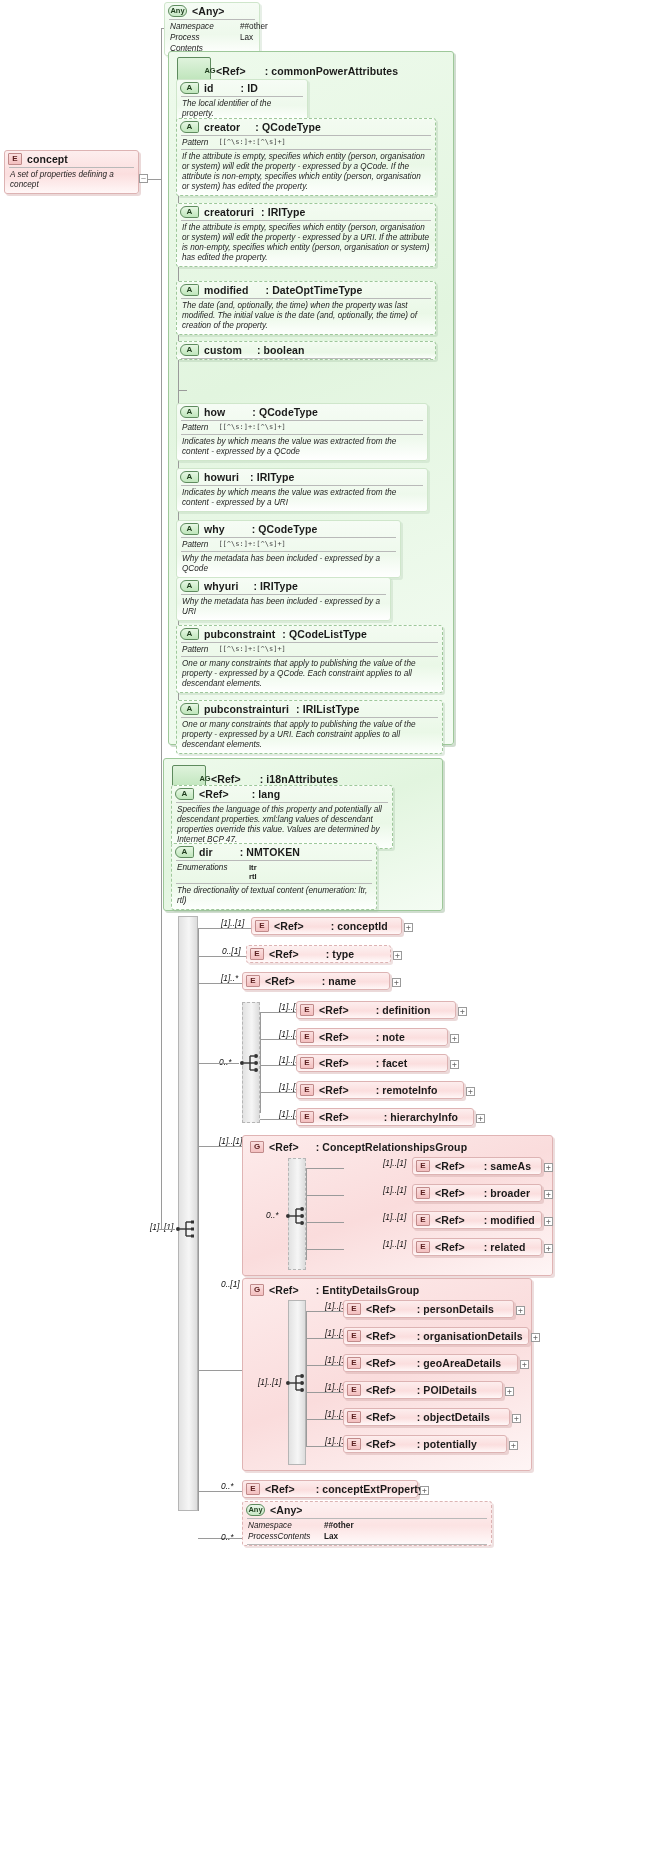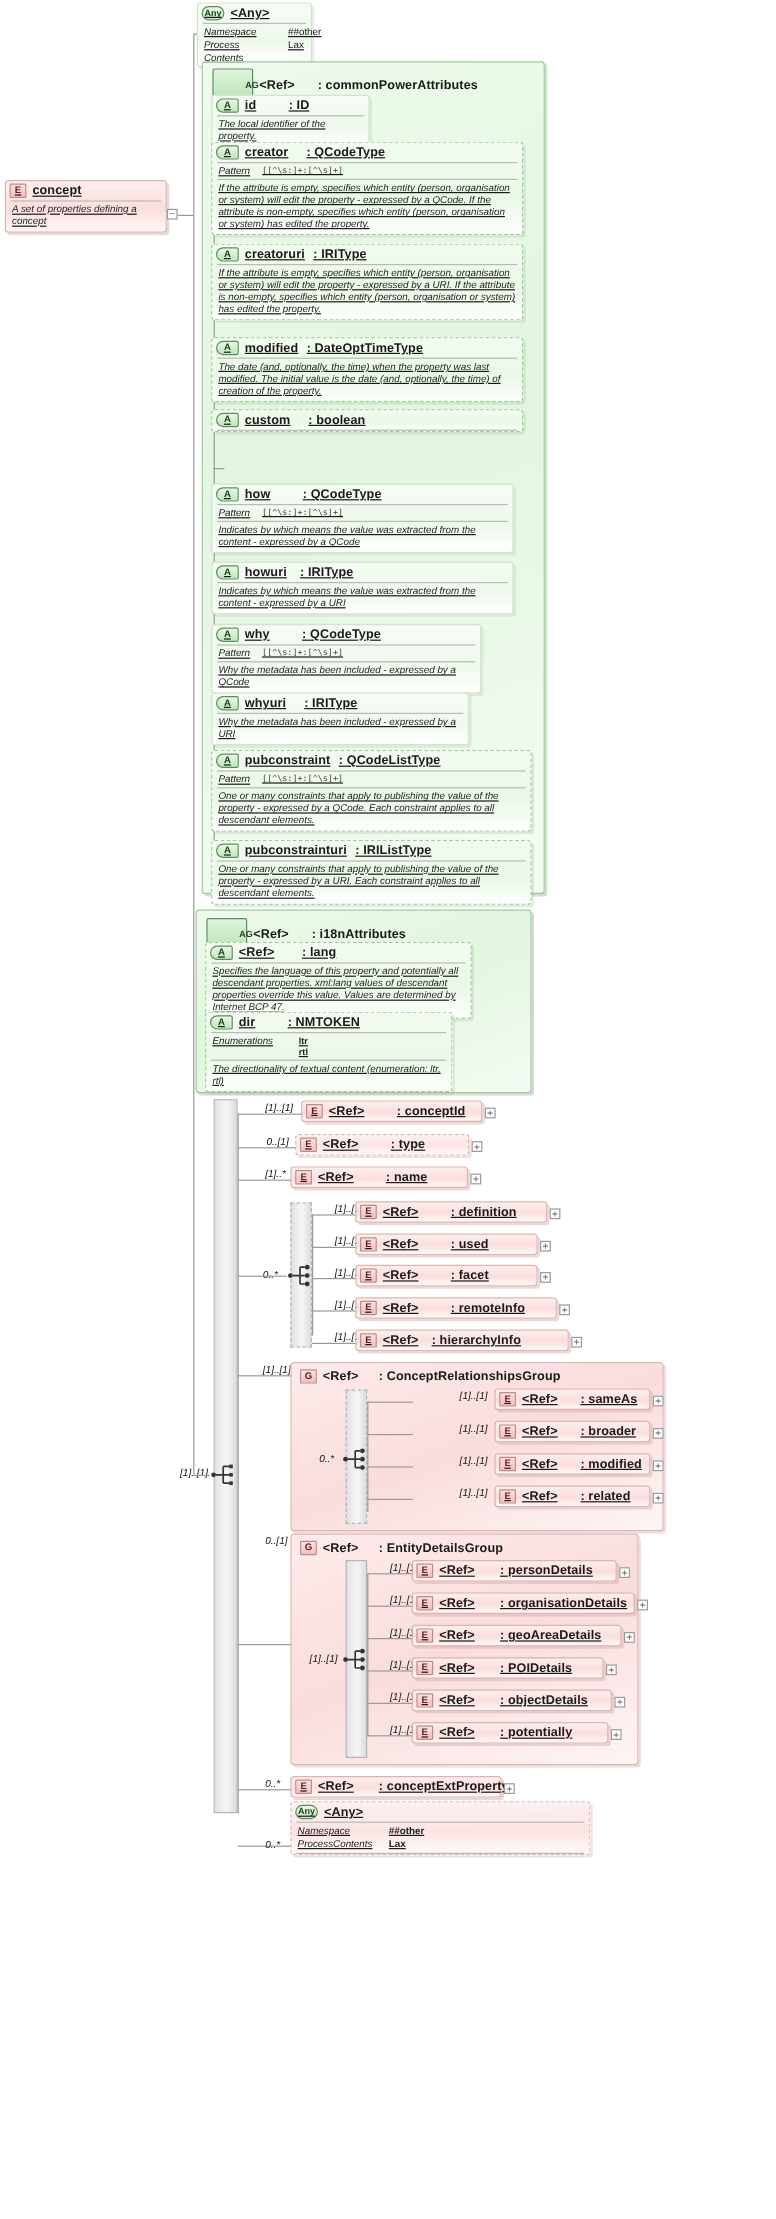--- a/index.html
+++ b/index.html
@@ -5,21 +5,21 @@
   * { box-sizing: border-box; }
   html, body { margin:0; padding:0; background:#ffffff; }
   body {
     width:647px; height:1849px; position:relative;
     font-family:"Liberation Sans", sans-serif;
     font-size:9px; color:#1a1a1a;
     overflow:hidden;
   }
 
   
-  .node { position:absolute; border-radius:3px;text-decoration:underline; }
+  .node { position:absolute; border-radius:3px; }
 
   .hdr {
     display:flex; align-items:center; gap:5px;
     padding:2px 6px 2px 3px; white-space:nowrap;
   }
   .hdr .nm { font-size:10.5px; font-weight:bold; letter-spacing:.1px; }
   .hdr .ty { font-size:10.5px; font-weight:bold; letter-spacing:.1px; }
 
   
   .badge {
@@ -196,21 +196,21 @@
   </div>
   <div class="sep"></div>
   <div class="doc">If the attribute is empty, specifies which entity (person, organisation or system) will edit the property - expressed by a URI. If the attribute is non-empty, specifies which entity (person, organisation or system) has edited the property.</div>
 </div>
 
 <div class="ln lnh" style="left:178px; top:315px; width:9px;"></div>
 <div class="node attr-box" style="left:176px; top:281px; width:260px;">
   <div class="hdr">
     <span class="badge b-a">A</span>
     <span class="nm">modified</span>
-    <span class="ty" style="margin-left:2px">: DateOptTimeType</span>
+    <span class="ty" style="margin-left:12px">: DateOptTimeType</span>
   </div>
   <div class="sep"></div>
   <div class="doc">The date (and, optionally, the time) when the property was last modified. The initial value is the date (and, optionally, the time) of creation of the property.</div>
 </div>
 
 <div class="ln lnh" style="left:178px; top:390px; width:9px;"></div>
 <div class="node attr-box" style="left:176px; top:341px; width:260px;">
   <div class="hdr">
     <span class="badge b-a">A</span>
     <span class="nm">custom</span>
@@ -415,21 +415,21 @@
   </div>
 </div>
 <div class="plus" style="left:458px; top:1007px;">+</div>
 
 <div class="ln lnh" style="left:260px; top:1039px; width:38px;"></div>
 <span class="card" style="left:279px; top:1029px;">[1]..[1]</span>
 <div class="node pink-box" style="left:296px; top:1028px; width:152px;">
   <div class="hdr">
     <span class="badge b-e">E</span>
     <span class="nm">&lt;Ref&gt;</span>
-    <span class="ty" style="margin-left:22px">: used</span>
+    <span class="ty" style="margin-left:22px">: note</span>
   </div>
 </div>
 <div class="plus" style="left:450px; top:1034px;">+</div>
 
 <div class="ln lnh" style="left:260px; top:1065px; width:38px;"></div>
 <span class="card" style="left:279px; top:1055px;">[1]..[1]</span>
 <div class="node pink-box" style="left:296px; top:1054px; width:152px;">
   <div class="hdr">
     <span class="badge b-e">E</span>
     <span class="nm">&lt;Ref&gt;</span>
@@ -448,21 +448,21 @@
   </div>
 </div>
 <div class="plus" style="left:466px; top:1087px;">+</div>
 
 <div class="ln lnh" style="left:260px; top:1119px; width:38px;"></div>
 <span class="card" style="left:279px; top:1109px;">[1]..[1]</span>
 <div class="node pink-box" style="left:296px; top:1108px; width:178px;">
   <div class="hdr">
     <span class="badge b-e">E</span>
     <span class="nm">&lt;Ref&gt;</span>
-    <span class="ty" style="margin-left:6px">: hierarchyInfo</span>
+    <span class="ty" style="margin-left:30px">: hierarchyInfo</span>
   </div>
 </div>
 <div class="plus" style="left:476px; top:1114px;">+</div>
 
 <div class="ln lnh" style="left:198px; top:1146px; width:46px;"></div>
 <span class="card" style="left:219px; top:1136px;">[1]..[1]</span>
 <div class="node pink-grp" style="left:242px; top:1135px; width:311px; height:141px;"></div>
 <div class="hdr" style="position:absolute; left:247px; top:1139px;">
   <span class="badge b-g">G</span>
   <span class="nm">&lt;Ref&gt;</span>

